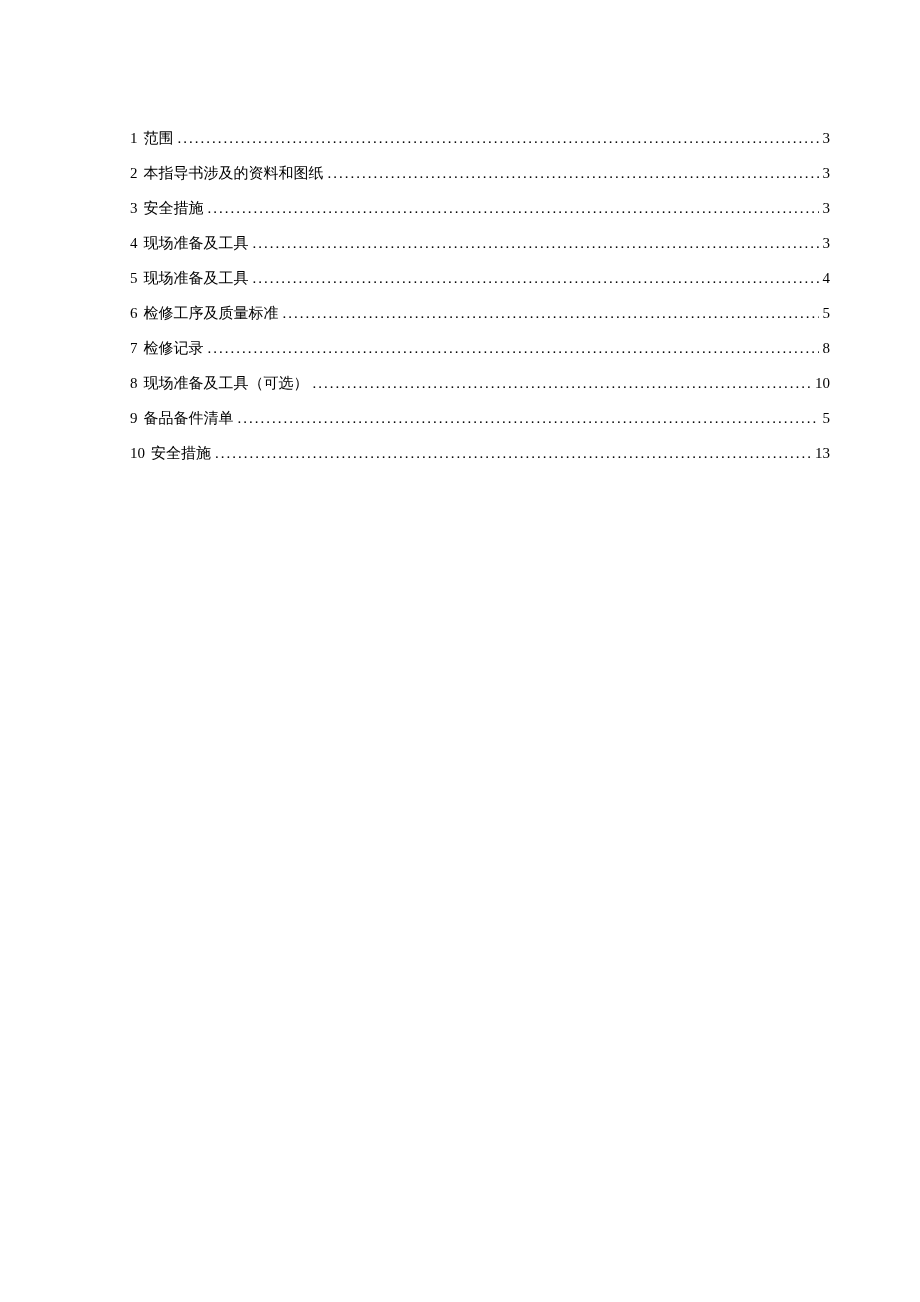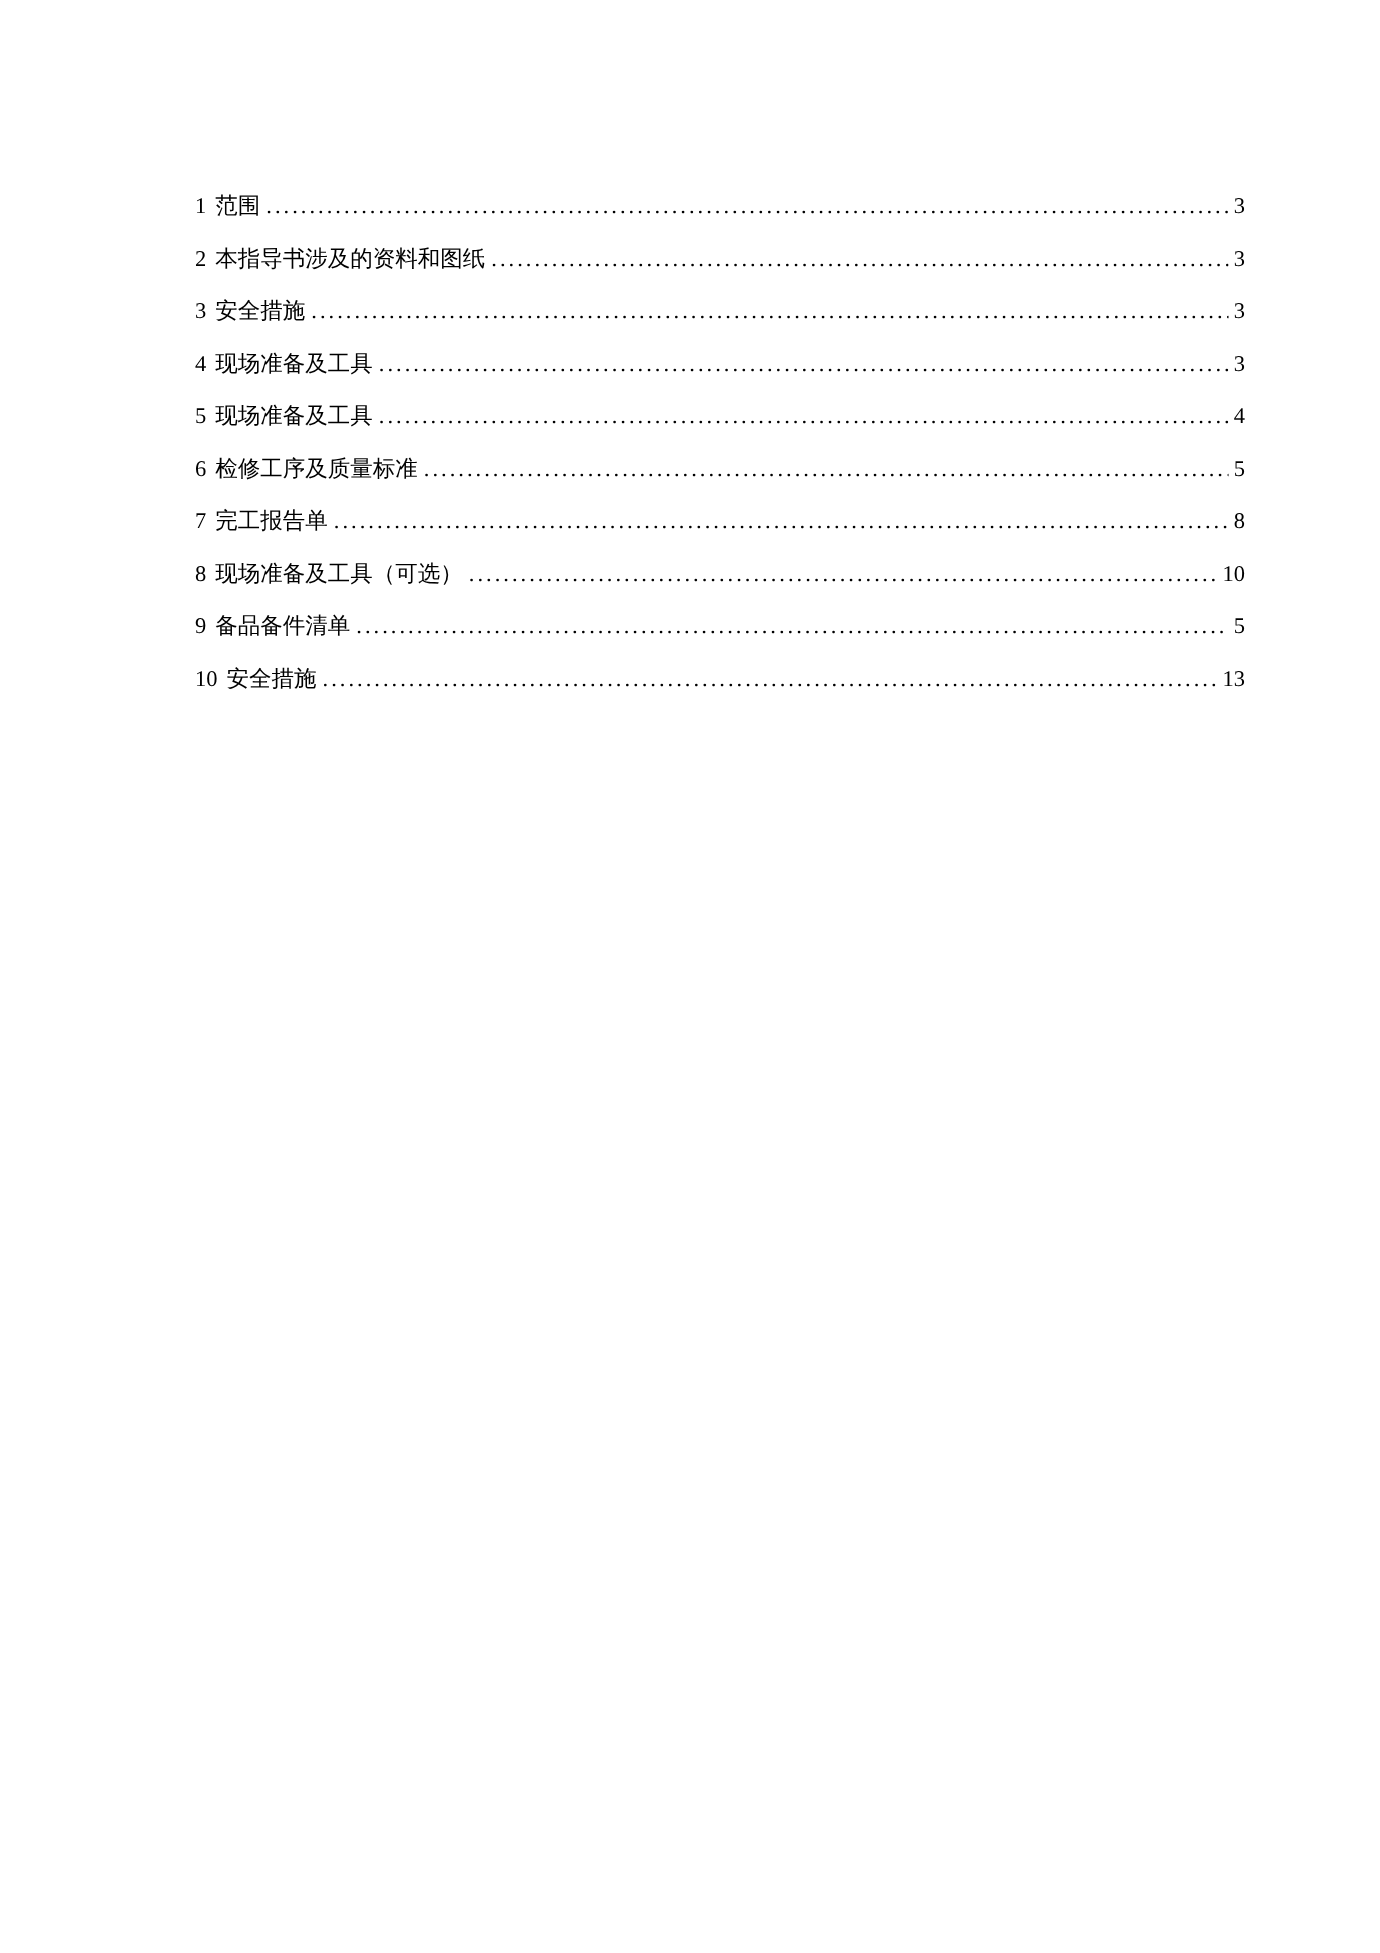--- a/index.html
+++ b/index.html
@@ -94,21 +94,21 @@
       <span class="toc-page">4</span>
     </div>
     <div class="toc-entry">
       <span class="toc-num">6</span>
       <span class="toc-label">检修工序及质量标准</span>
       <span class="toc-dots"></span>
       <span class="toc-page">5</span>
     </div>
     <div class="toc-entry">
       <span class="toc-num">7</span>
-      <span class="toc-label">完工报告单</span>
+      <span class="toc-label">检修记录</span>
       <span class="toc-dots"></span>
       <span class="toc-page">8</span>
     </div>
     <div class="toc-entry">
       <span class="toc-num">8</span>
       <span class="toc-label">现场准备及工具（可选）</span>
       <span class="toc-dots"></span>
       <span class="toc-page">10</span>
     </div>
     <div class="toc-entry">

